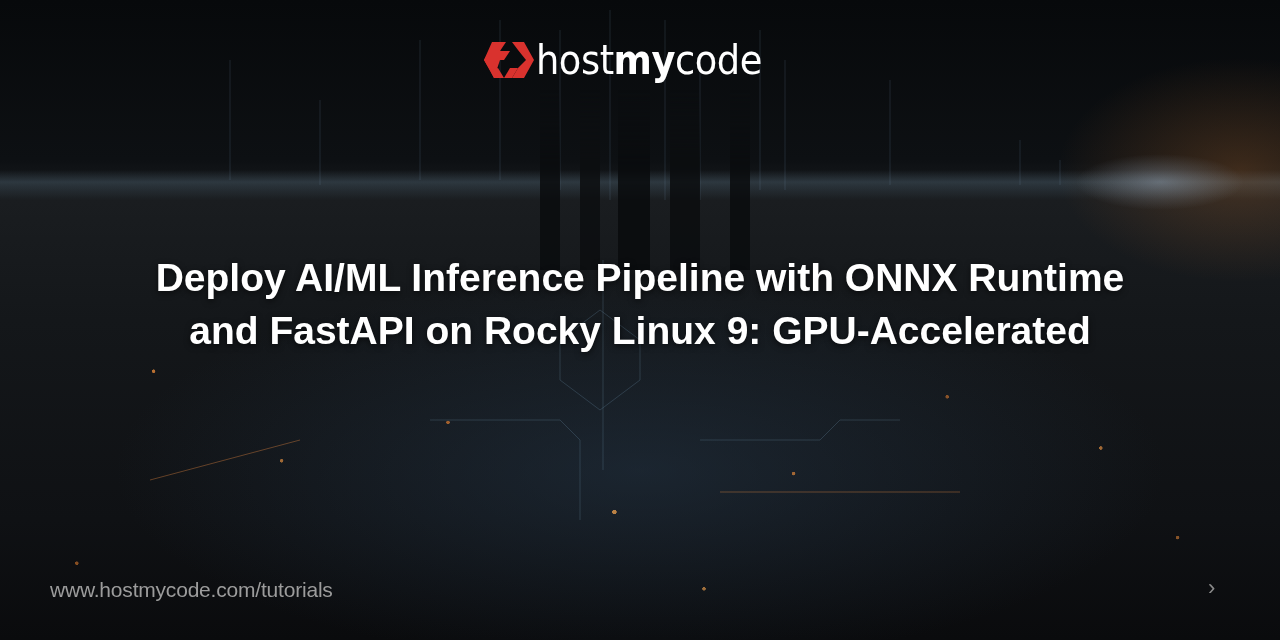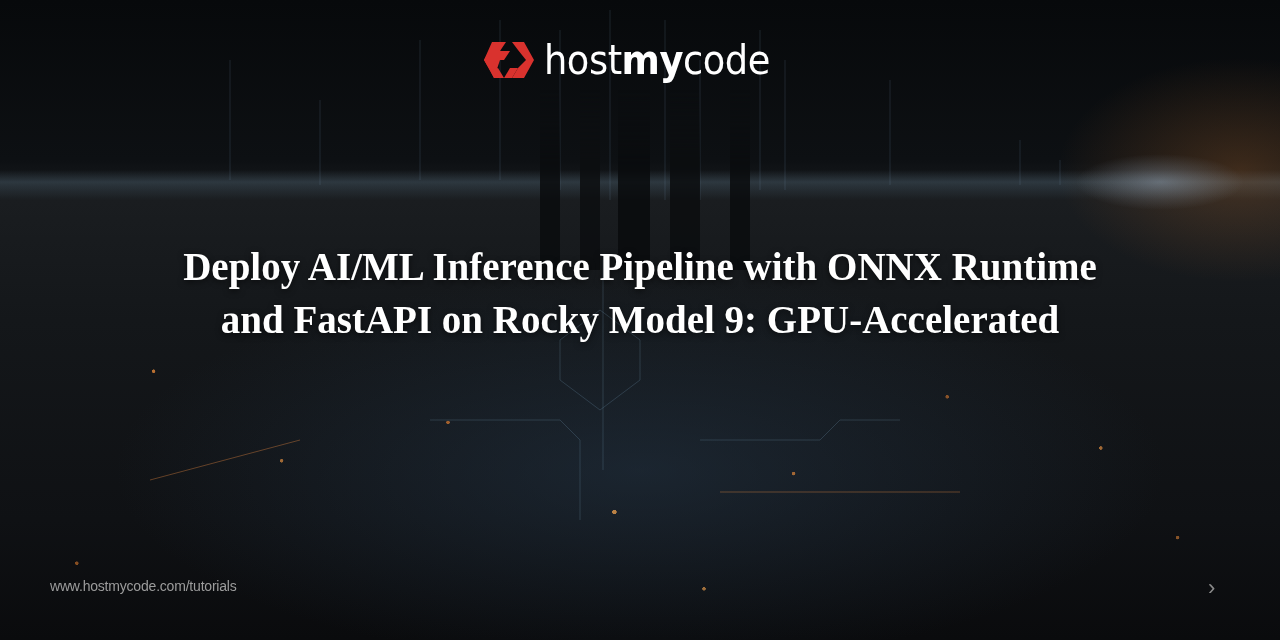--- a/index.html
+++ b/index.html
@@ -35,38 +35,38 @@
         radial-gradient(circle at 48% 80%, rgba(255,170,80,0.7) 0 2px, transparent 2.5px),
         radial-gradient(circle at 62% 74%, rgba(255,150,60,0.6) 0 1.5px, transparent 2px),
         radial-gradient(circle at 74% 62%, rgba(255,140,50,0.5) 0 1.5px, transparent 2px),
         radial-gradient(circle at 86% 70%, rgba(255,160,70,0.6) 0 1.5px, transparent 2px),
         radial-gradient(circle at 92% 84%, rgba(255,150,60,0.5) 0 1.5px, transparent 2px),
         radial-gradient(circle at 6% 88%, rgba(255,140,50,0.5) 0 1.5px, transparent 2px),
         radial-gradient(circle at 55% 92%, rgba(255,170,80,0.6) 0 1.5px, transparent 2px);
     }
     .logo {
       position: absolute; left: 482px; top: 38px; height: 44px;
-      display: flex; align-items: center; gap: 8px;
+      display: flex; align-items: center; 
     }
     .logo-mark { width: 54px; height: 40px; }
     .logo-text {
       color: #ffffff; font-size: 40px; letter-spacing: -0.5px; line-height: 1;
       font-family: "DejaVu Sans", sans-serif; font-weight: 400;
       transform: scaleX(0.92); transform-origin: left center;
     }
     .logo-text .bold { font-weight: 700; }
     .title {
       position: absolute; left: 60px; right: 60px; top: 240px;
       text-align: center; color: #ffffff;
       font-size: 39px; font-weight: 700; line-height: 53px;
       text-shadow: 0 2px 6px rgba(0,0,0,0.6);
     }
     .url {
       position: absolute; left: 50px; top: 578px;
-      color: #9c9c9c; font-size: 14px; letter-spacing: -0.2px;
+      color: #9c9c9c; font-size: 21px; letter-spacing: -0.2px;
     }
     .next {
       position: absolute; left: 1208px; top: 576px; width: 18px; height: 24px;
       color: #8a8a8a; font-size: 22px; line-height: 24px; cursor: pointer;
     }
   </style>
 </head>
 <body>
 
 <div class="bg"></div>
@@ -108,20 +108,20 @@
     <polygon points="16,20 22,10 30,24 24,38 14,38 22,26" fill="#d9322e" opacity="0"></polygon>
     <polygon points="28,2 40,2 52,20 42,38 30,38 38,26 32,16 38,8" fill="#d9322e" opacity="0"></polygon>
     <polygon points="12,2 24,2 18,11 28,11 22,20 14,20 8,30 2,20" fill="#d9322e"></polygon>
     <polygon points="30,2 42,2 52,20 42,38 30,38 36,28 44,20 36,10" fill="#d9322e"></polygon>
     <polygon points="22,38 30,38 36,28 28,28" fill="#d9322e"></polygon>
     <polygon points="12,38 22,38 16,28 8,30" fill="#d9322e"></polygon>
   </svg>
   <div class="logo-text"><span>host</span><span class="bold">my</span><span>code</span></div>
 </div>
 
-<h1 class="title" style="margin:0;font-family:Liberation Serif, serif;">
+<h1 class="title" style="margin:11px;">
   <div>Deploy AI/ML Inference Pipeline with ONNX Runtime</div>
-  <div>and FastAPI on Rocky Model 9: GPU-Accelerated</div>
+  <div>and FastAPI on Rocky Linux 9: GPU-Accelerated</div>
 </h1>
 
 <div class="url">www.hostmycode.com/tutorials</div>
 
 <div class="next">›</div>
 
 </body></html>

